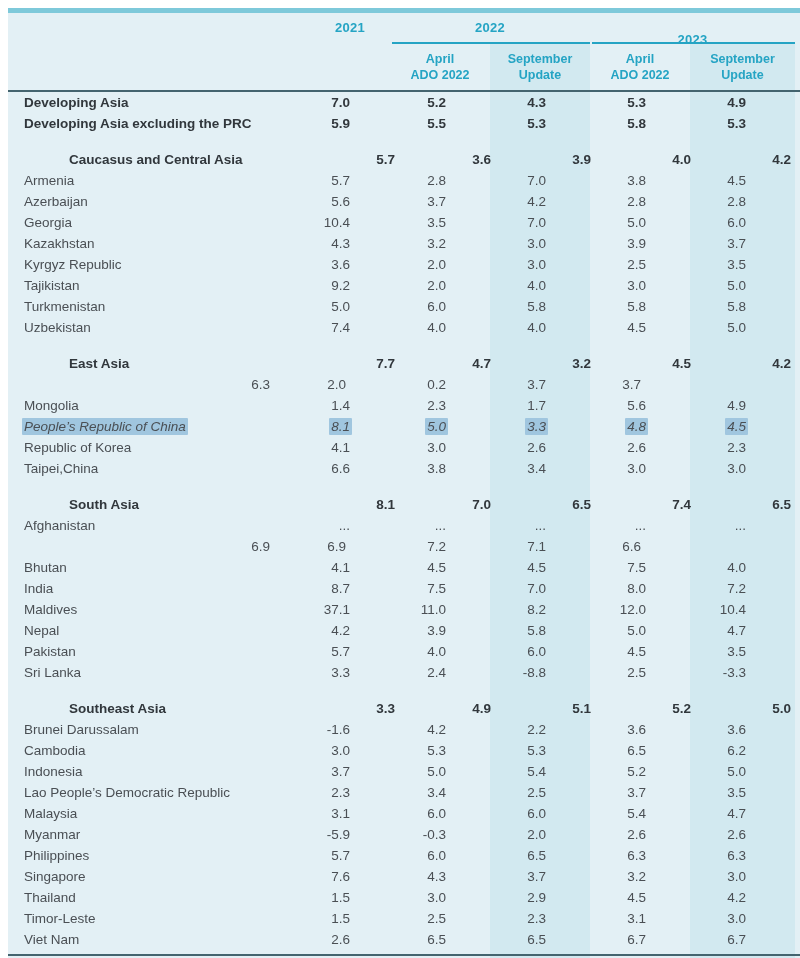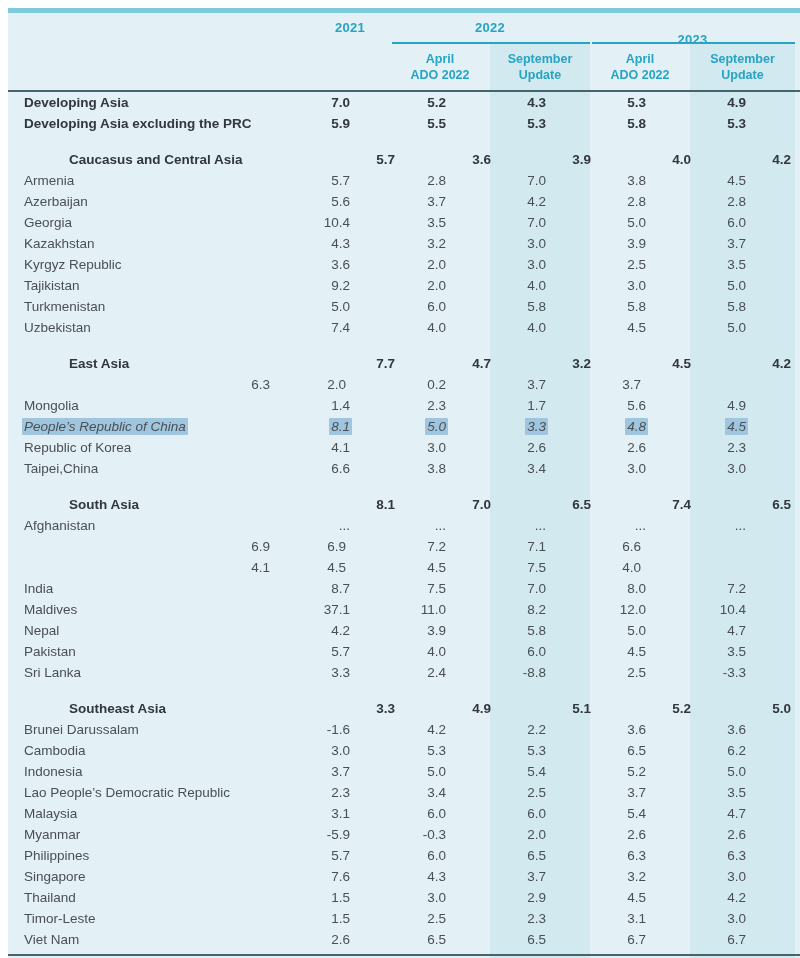--- a/index.html
+++ b/index.html
@@ -275,20 +275,21 @@
 
   <div class="row">
     <div class="val v1"><span>6.9</span></div>
     <div class="val v2"><span>6.9</span></div>
     <div class="val v3"><span>7.2</span></div>
     <div class="val v4"><span>7.1</span></div>
     <div class="val v5"><span>6.6</span></div>
   </div>
 
   <div class="row">
+    <div class="label"><span>Bhutan</span></div>
     <div class="val v1"><span>4.1</span></div>
     <div class="val v2"><span>4.5</span></div>
     <div class="val v3"><span>4.5</span></div>
     <div class="val v4"><span>7.5</span></div>
     <div class="val v5"><span>4.0</span></div>
   </div>
 
   <div class="row">
     <div class="label"><span>India</span></div>
     <div class="val v1"><span>8.7</span></div>

